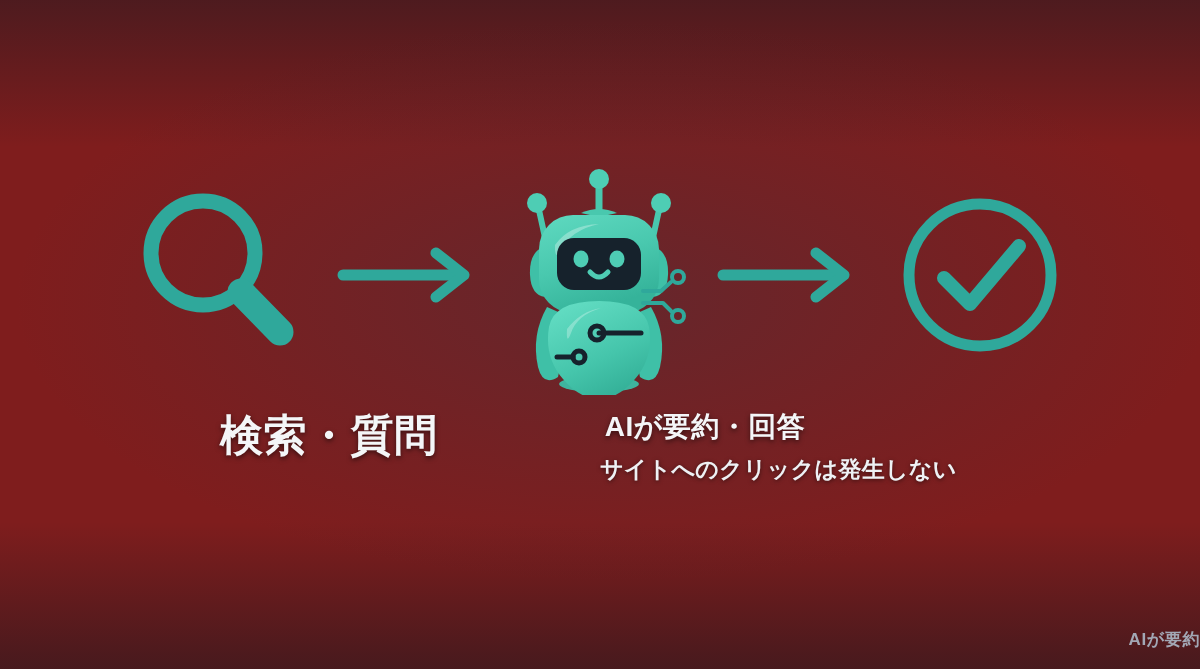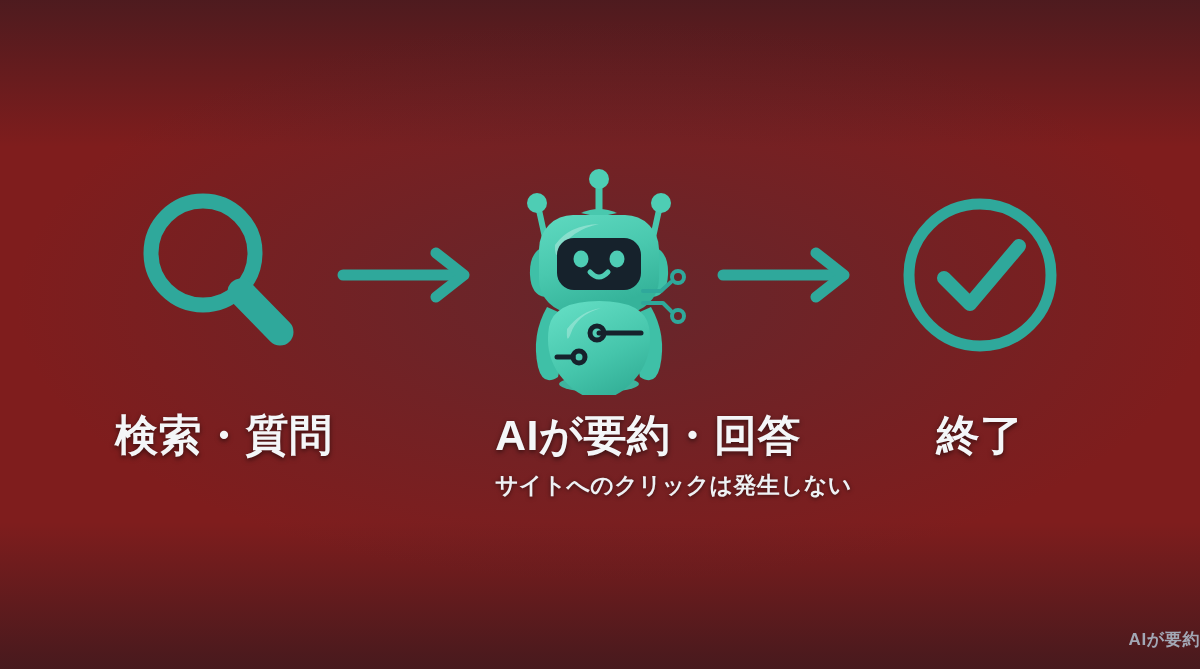--- a/index.html
+++ b/index.html
@@ -78,21 +78,21 @@
   .label-sub {
     display: block;
     margin-top: 12px;
     color: #eef1f4;
     font-size: 23px;
     font-weight: 700;
     letter-spacing: 0.3px;
     white-space: nowrap;
     text-shadow: 0 1px 4px rgba(0,0,0,0.55);
   }
-  .label-col.center .label-main { font-size: 43px; }
+  .label-col.center .label-main { font-size: 28px; }
 
   
   #watermark {
     position: absolute;
     right: 24px;
     bottom: 18px;
     color: #a9b4c2;
     font-size: 17px;
     font-weight: 700;
     letter-spacing: 0.6px;
@@ -213,21 +213,18 @@
 
     <div class="label-spacer"></div>
 
     <div class="label-col center">
       <span class="label-main">AIが要約・回答</span>
       <span class="label-sub">サイトへのクリックは発生しない</span>
     </div>
 
     <div class="label-spacer"></div>
 
-    <div class="label-col">
-      <span class="label-main">終了</span>
-    </div>
 
   </div>
 
   <div id="watermark">AIが要約</div>
 
 </div>
 
 </body></html>

